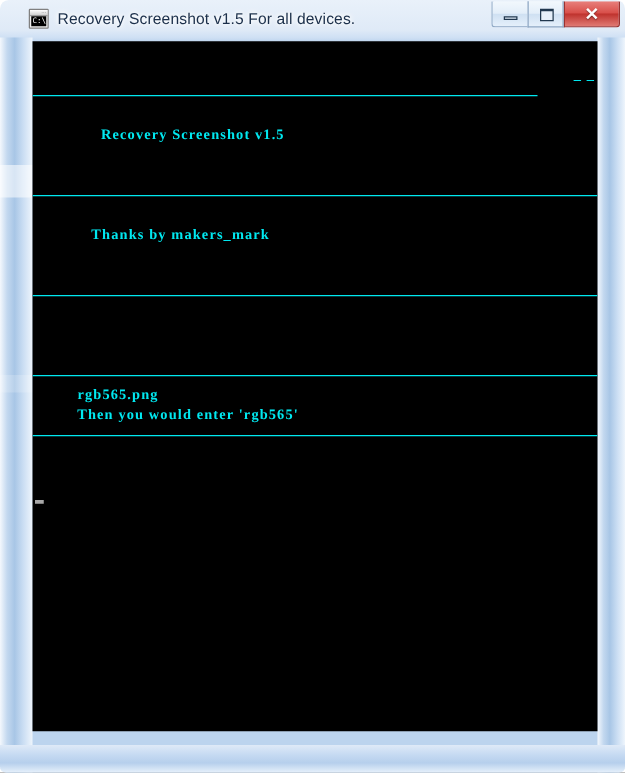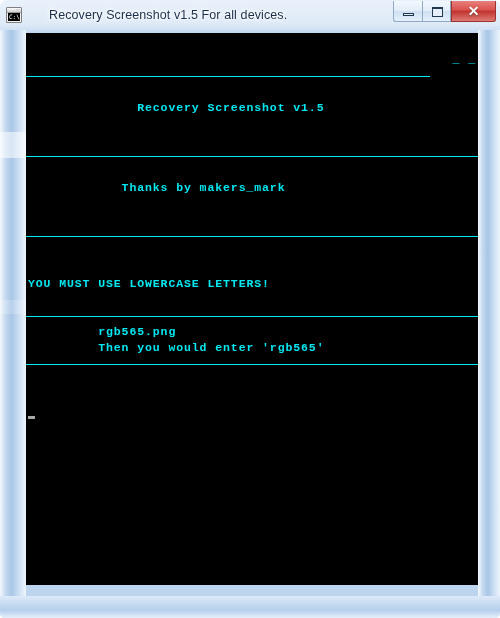--- a/index.html
+++ b/index.html
@@ -52,22 +52,21 @@
 
   
   .titlebar {
     position: absolute;
     left: 0; top: 0;
     width: 500px;
     height: 30px;
     display: flex;
     align-items: center;
     box-sizing: border-box;
-    padding-left: 6px;
-    gap: 20px;
+    padding-left: 23px;
   }
   .app-icon {
     width: 16px; height: 16px;
     margin-right: 7px;
     flex: 0 0 auto;
     position: relative;
     background: #f0f0f0;
     border: 1px solid #808080;
     box-sizing: border-box;
     border-radius: 1px;
@@ -165,21 +164,21 @@
 
   
   .console {
     position: absolute;
     left: 26px;
     top: 33px;
     width: 452px;
     height: 552px;
     background: #000000;
     overflow: hidden;
-    font-family: Liberation Mono, monospace;
+    font-family: Liberation Serif, serif;
     font-size: 11.5px;
     line-height: 16px;
     color: #00e8f0;
     letter-spacing: 0.9px;
     font-weight: bold;
     padding: 3px 0 0 0;
     box-sizing: border-box;
   }
   .crow {
     height: 16px;
@@ -259,21 +258,20 @@
       <div class="crow"></div>
       <div class="crow"></div>
       <div class="crow rule"></div>
       <div class="crow"></div>
       <div class="crow">            Thanks by makers_mark</div>
       <div class="crow"></div>
       <div class="crow"></div>
       <div class="crow rule"></div>
       <div class="crow"></div>
       <div class="crow"></div>
-      <div class="crow">YOU MUST USE LOWERCASE LETTERS!</div>
       <div class="crow"></div>
       <div class="crow rule"></div>
       <div class="crow">         rgb565.png</div>
       <div class="crow">         Then you would enter 'rgb565'</div>
       <div class="crow rule"></div>
       <div class="crow"></div>
       <div class="crow"></div>
       <div class="crow"><span class="cursor"></span></div>
     </div>
 

